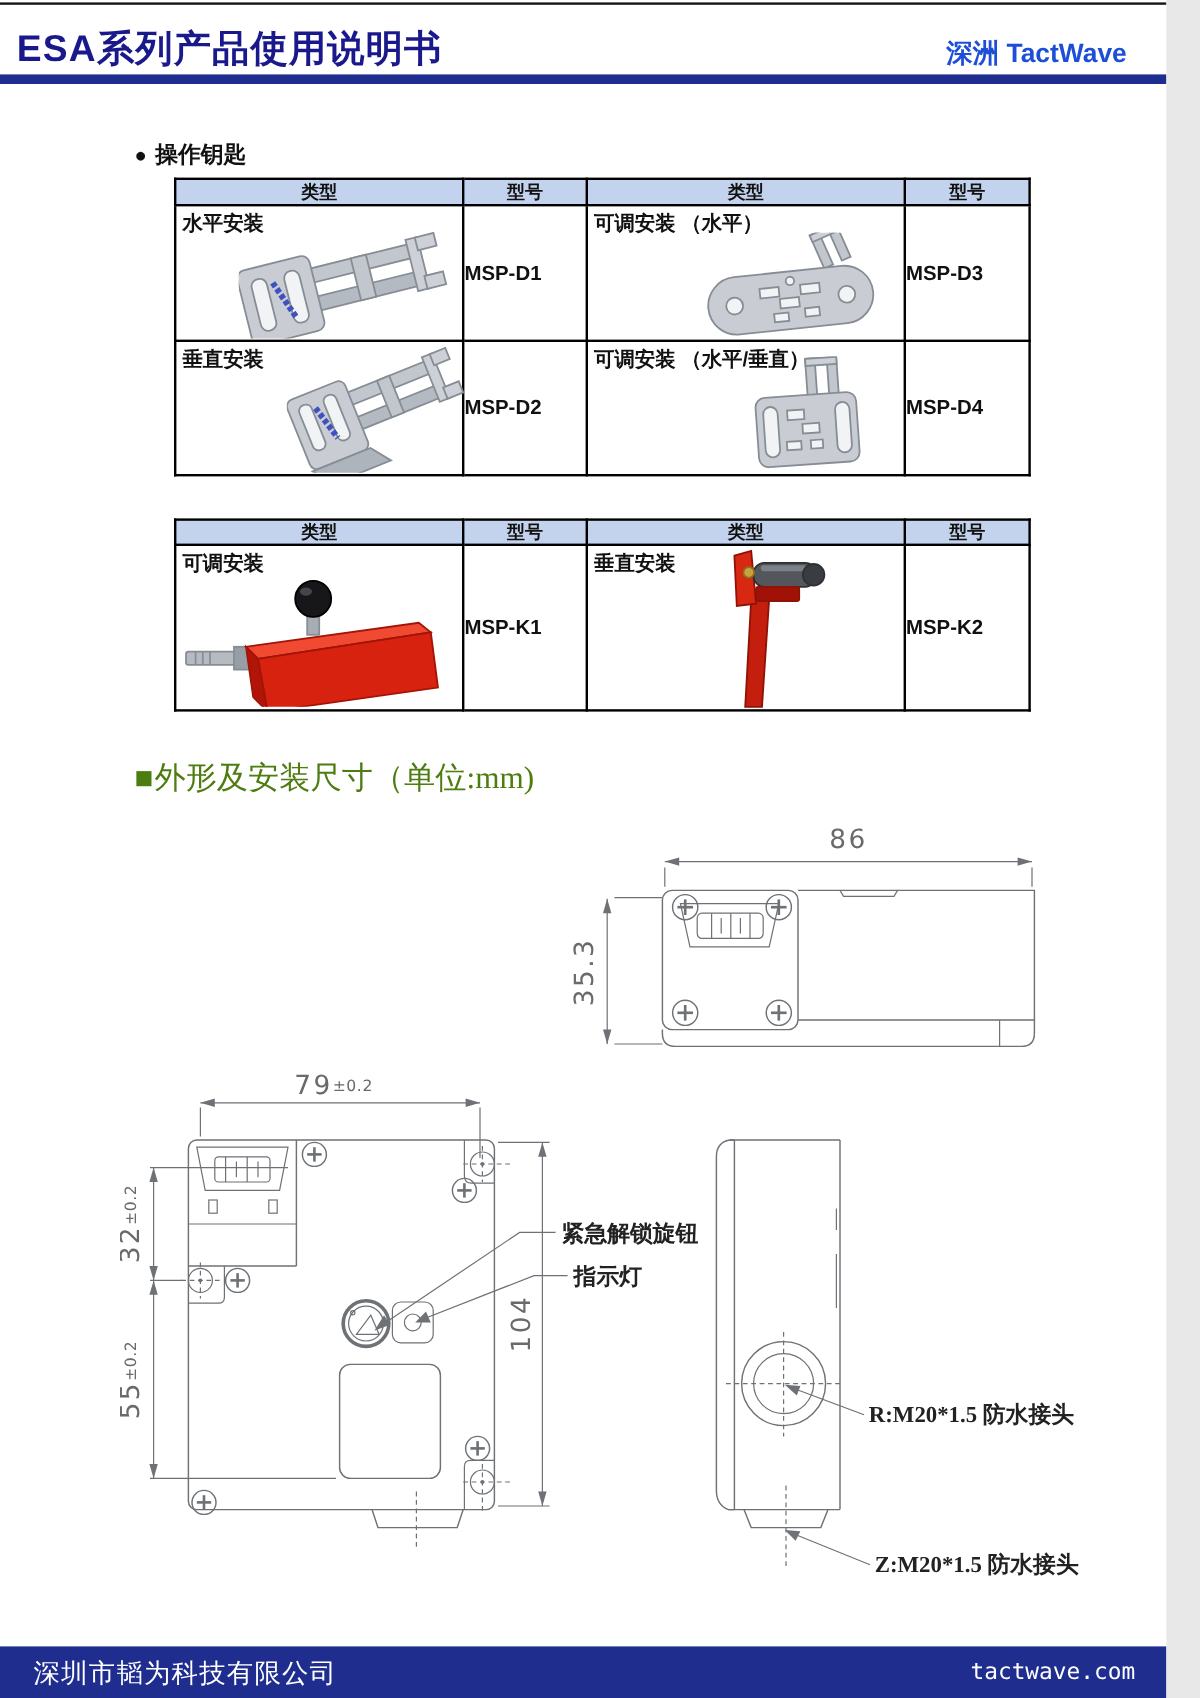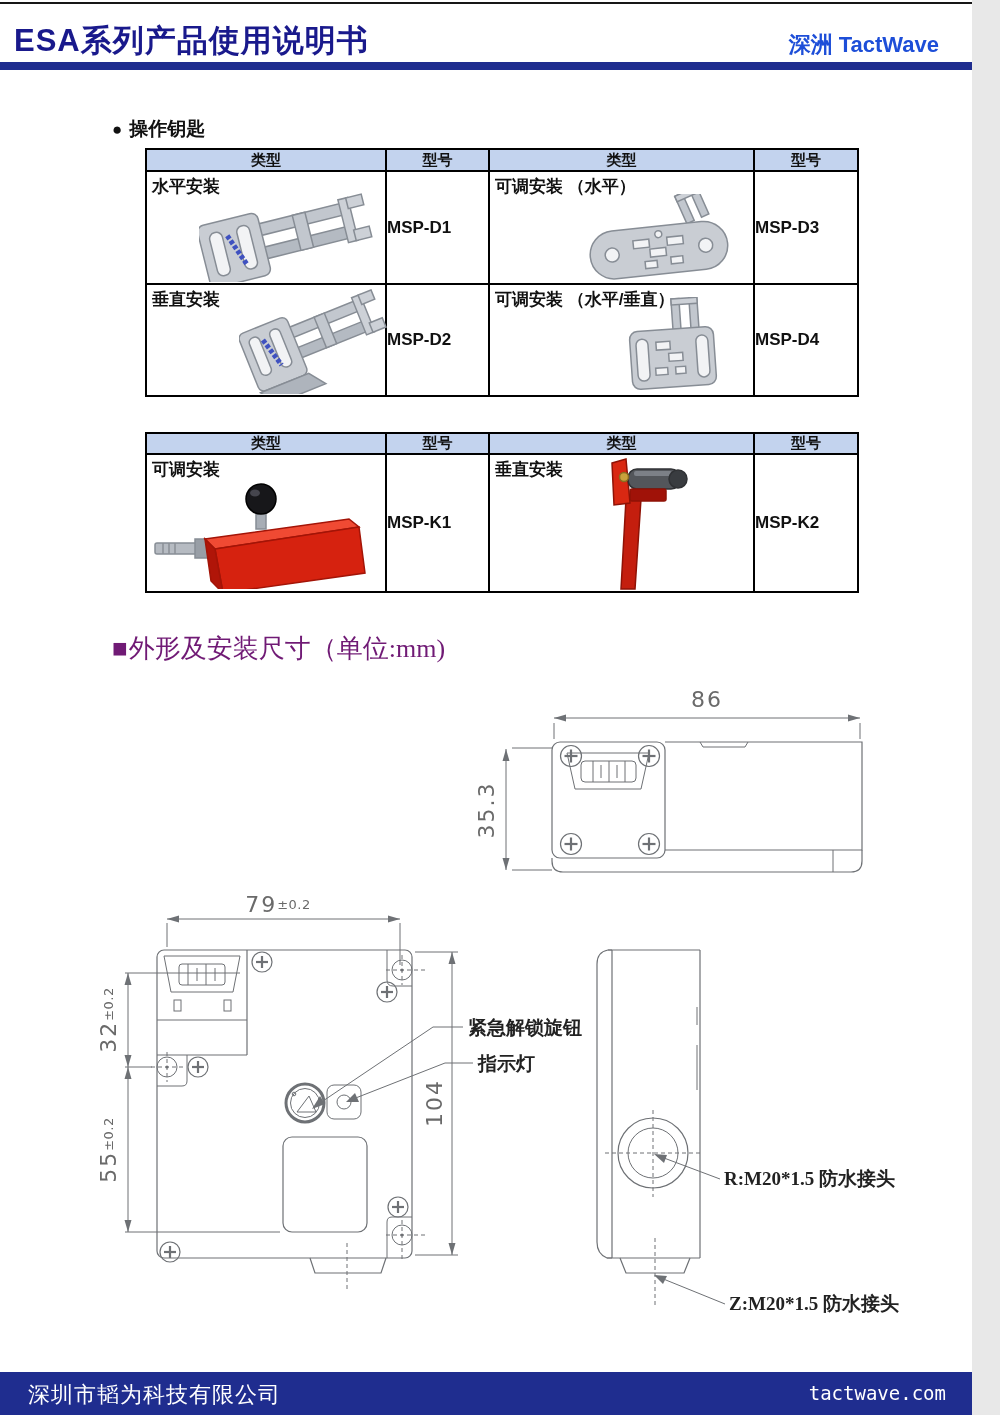--- a/index.html
+++ b/index.html
@@ -6,21 +6,21 @@
   .page{position:relative;width:972px;height:1415px;background:#ffffff;overflow:hidden;
         font-family:"Liberation Sans",sans-serif;color:#111;}
   .topline{position:absolute;left:0;top:2px;width:100%;height:2px;background:#161616;}
   .hdr-title{position:absolute;left:14px;top:20px;font-size:31px;font-weight:bold;
              color:#19198c;letter-spacing:1px;white-space:nowrap;}
   .hdr-brand{position:absolute;right:33px;top:30px;font-size:22px;font-weight:bold;color:#1d4ed8;}
   .blue-rule{position:absolute;left:0;top:62px;width:100%;height:8px;background:#1f2d8f;}
   .sec-keys{position:absolute;left:112px;top:116px;font-size:19px;font-weight:600;}
   .sec-keys .bullet{font-size:17px;margin-right:7px;}
   .sec-dim{position:absolute;left:112px;top:631px;font-size:26px;
-           font-family:"Liberation Serif",serif;color:#701a75;}
+           font-family:"Liberation Serif",serif;color:#4d7c0f;}
   .sec-dim .marker{margin-right:1px;}
   table.ptable{position:absolute;border-collapse:collapse;table-layout:fixed;background:#fff;}
   .ptable th,.ptable td{border:2px solid #000;padding:0;}
   .ptable th{background:#c3d3ee;font-size:15px;font-weight:bold;text-align:center;}
   .t1{left:145px;top:148px;width:712px;}
   .t2{left:145px;top:432px;width:712px;}
   .model-cell{text-align:left;font-weight:bold;font-size:17px;vertical-align:middle;}
   .type-cell{vertical-align:top;margin-top:12px;}
   .tcell{position:relative;width:100%;height:100%;}
   .tlabel{position:absolute;top:3px;left:5px;font-size:17px;font-weight:600;white-space:nowrap;z-index:2;}

